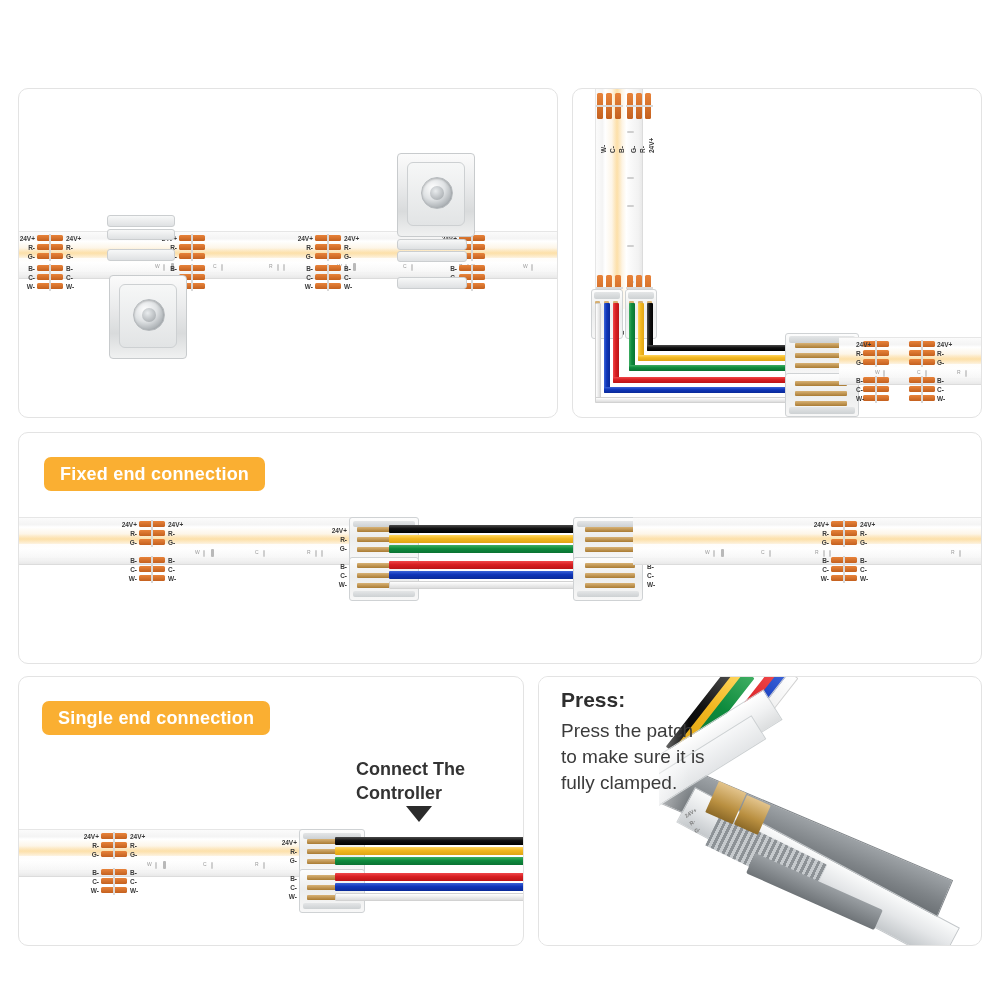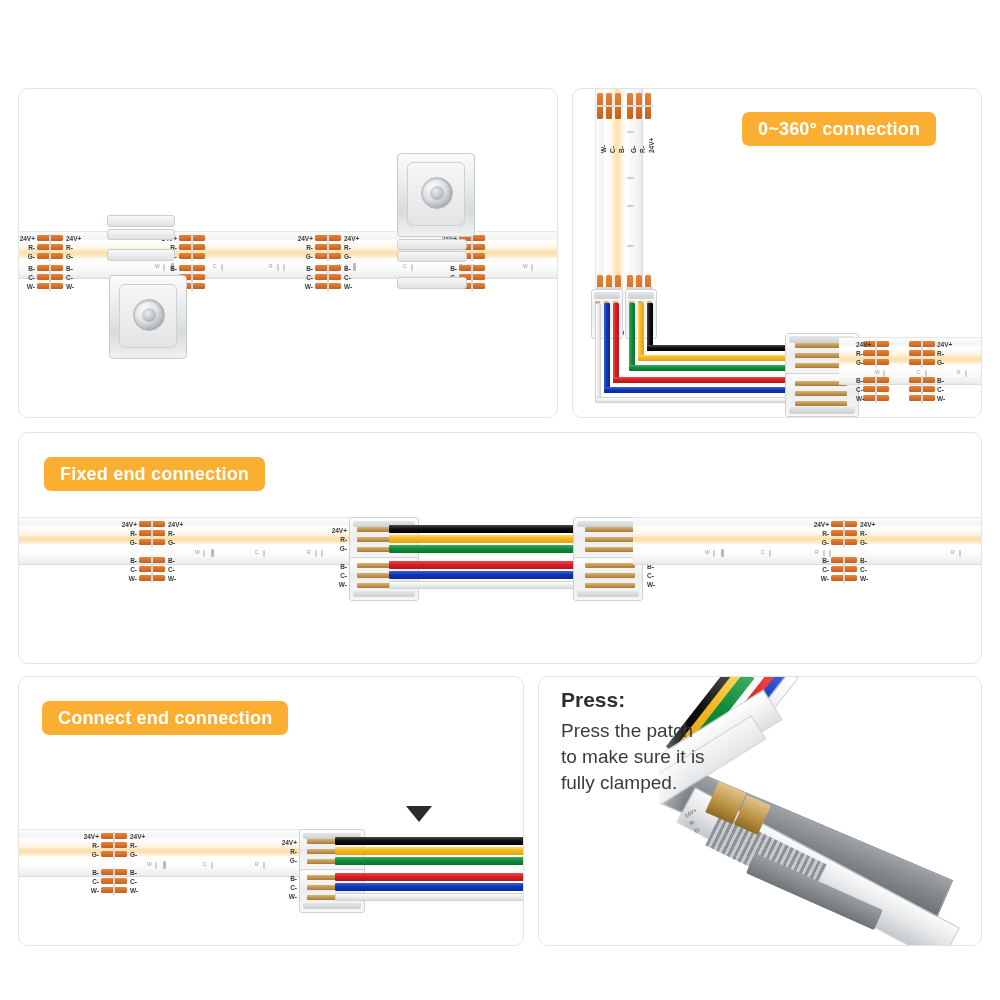--- a/index.html
+++ b/index.html
@@ -754,30 +754,29 @@
         <span>24V+</span>
         <span>R-</span>
         <span>G-</span>
       </div>
     </div>
 
     <div style="position:absolute;left:0;top:0;width:150px;height:270px;
                 background:linear-gradient(to right,#ffffff 0%,#ffffff 62%,rgba(255,255,255,0) 100%);"></div>
   </div>
 
-  <div class="pill" id="pill-360">
-    <span>0~360° connection</span>
-  </div>
   <div class="pill" id="pill-dual">
     <span>Fixed end connection</span>
   </div>
   <div class="pill" id="pill-single">
-    <span>Connect end connection</span>
+    <span>Single end connection</span>
   </div>
 
+  <div id="cc-text">Connect The
+Controller</div>
   <div id="cc-arrow"></div>
 
   <div id="note-title">Press:</div>
   <div id="note-body">Press the patch
 to make sure it is
 fully clamped.</div>
 
 </div>
 
 </body></html>

